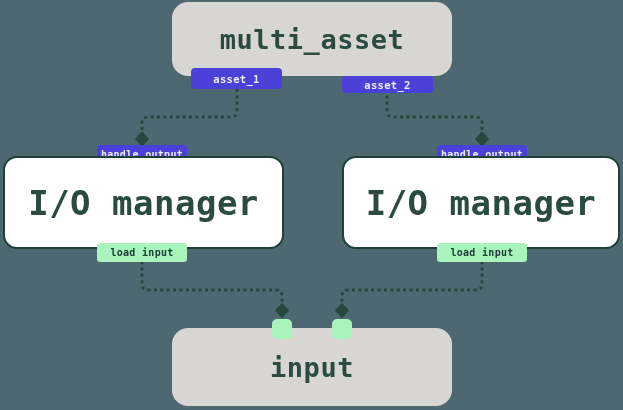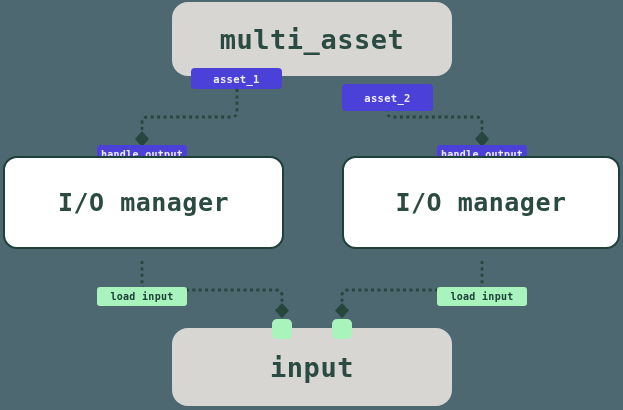--- a/index.html
+++ b/index.html
@@ -43,42 +43,42 @@
     letter-spacing: 0.5px;
   }
   .node-top    { left: 172px; top: 2px;   width: 280px; height: 74px; }
   .node-bottom { left: 172px; top: 328px; width: 280px; height: 78px; }
 
   .node-io {
     background: #ffffff;
     border: 2.5px solid #1e4038;
     border-radius: 14px;
     color: #2a4a42;
-    font-size: 25px;
+    font-size: 34px;
     font-weight: 600;
     letter-spacing: 0.5px;
   }
   .node-io-left  { left: 3px;   top: 156px; width: 281px; height: 93px; }
   .node-io-right { left: 342px; top: 156px; width: 278px; height: 93px; }
 
   .badge {
     position: absolute;
     display: flex;
     align-items: center;
     justify-content: center;
     font-size: 10.5px;
     font-weight: bold;
     border-radius: 4px;
     letter-spacing: 0.3px;
   }
   .badge-purple { background: #4b41d8; color: #edebfc; }
-  .badge-mint   { background: #a9f3bd; color: #1d4038; margin-top: 44px; }
+  .badge-mint   { background: #a9f3bd; color: #1d4038; }
 
   .badge-asset1 { left: 191px; top: 68px; width: 91px; height: 21px; }
-  .badge-asset2 { left: 342px; top: 84px; width: 91px; height: 27px; }
+  .badge-asset2 { left: 342px; top: 76px; width: 91px; height: 17px; }
 
   .badge-ho-left  { left: 97px;  top: 145px; width: 90px; height: 18px; font-size: 10px; border-radius: 3px; }
   .badge-ho-right { left: 437px; top: 145px; width: 90px; height: 18px; font-size: 10px; border-radius: 3px; }
   .badge-li-left  { left: 97px;  top: 243px; width: 90px; height: 19px; font-size: 10px; border-radius: 3px; }
   .badge-li-right { left: 437px; top: 243px; width: 90px; height: 19px; font-size: 10px; border-radius: 3px; }
 
   .port-square {
     position: absolute;
     width: 20px; height: 20px;
     background: #a9f3bd;

